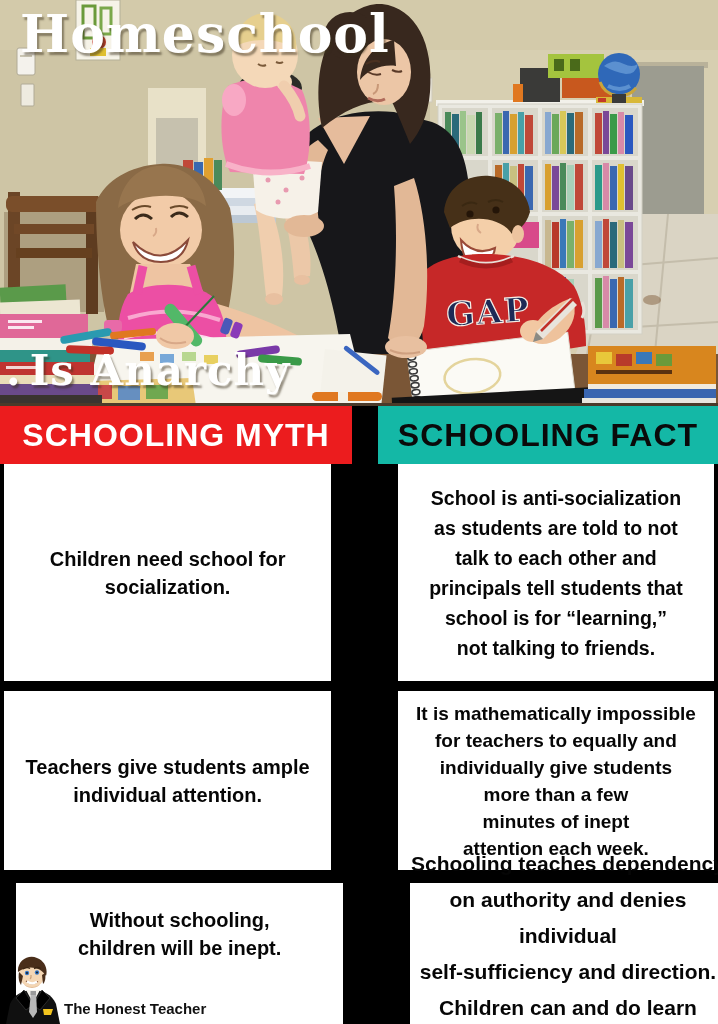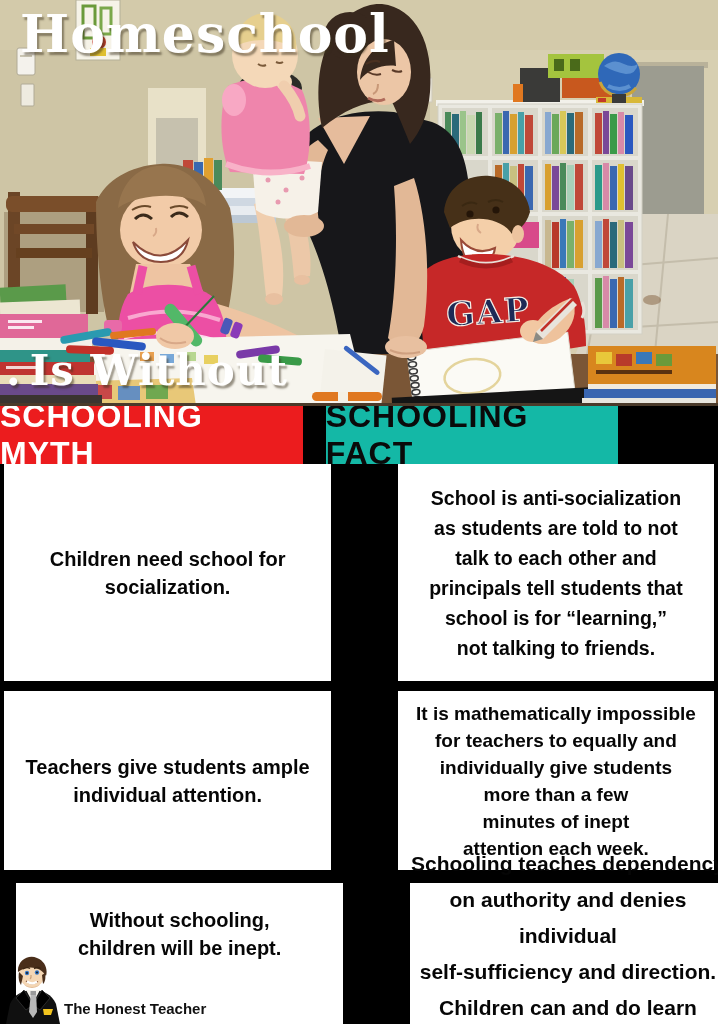--- a/index.html
+++ b/index.html
@@ -7,21 +7,21 @@
           font-family:"Liberation Sans",sans-serif;}
   
   .photo{position:relative;width:718px;height:406px;background:#cec5a5;overflow:hidden;}
   .photo svg{display:block;}
   .caption{position:absolute;color:#fff;font-family:"DejaVu Serif",serif;font-weight:bold;
            letter-spacing:1px;text-shadow:2px 3px 2px rgba(55,45,25,.5);line-height:1;}
   .caption-top{left:20px;top:8px;font-size:52px;}
   .caption-bottom{left:6px;top:350px;font-size:42px;}
   .cap-dot{display:inline-block;margin-right:8px;}
   
-  .band{display:flex;width:618px;height:58px;}
+  .band{display:flex;width:718px;height:58px;}
   .band-cell{display:flex;align-items:center;justify-content:center;font-weight:bold;
              font-size:32px;letter-spacing:1px;}
   .band-myth{width:355px;background:#ec1c1e;color:#ffffff;}
   .band-fact{width:343px;background:#14b8a6;color:#0a0a0a;margin-left:6px;}
   .vdiv{width:20px;background:#000;}
   .hdiv1{width:718px;height:10px;background:#000;}
   .hdiv2{width:718px;height:13px;background:#000;}
   
   .row{display:flex;width:718px;}
   .row1{height:217px;}
@@ -396,21 +396,21 @@
           <ellipse cx="533" cy="331" rx="13" ry="11" fill="#f2c8a2"></ellipse>
           <polygon points="536,332 570,298 577,305 543,339" fill="#e8e4dc"></polygon>
           <line x1="541" y1="331" x2="573" y2="299" stroke="#c23028" stroke-width="2.5"></line>
           <polygon points="536,332 543,339 533,342" fill="#8a8a84"></polygon>
         </g>
       </g>
       <rect x="0" y="403" width="718" height="3" fill="#4a3a2a"></rect>
     </svg>
 
     <div class="caption caption-top">Homeschool</div>
-    <div class="caption caption-bottom"><span class="cap-dot">.</span><span>Is Without</span></div>
+    <div class="caption caption-bottom"><span class="cap-dot">.</span><span>Is Anarchy</span></div>
   </div>
 
   <div class="band">
     <div class="band-cell band-myth">SCHOOLING MYTH</div>
     <div class="vdiv"></div>
     <div class="band-cell band-fact">SCHOOLING FACT</div>
   </div>
 
   <div class="row row1">
     <div class="cell cell-left m1">Children need school for

